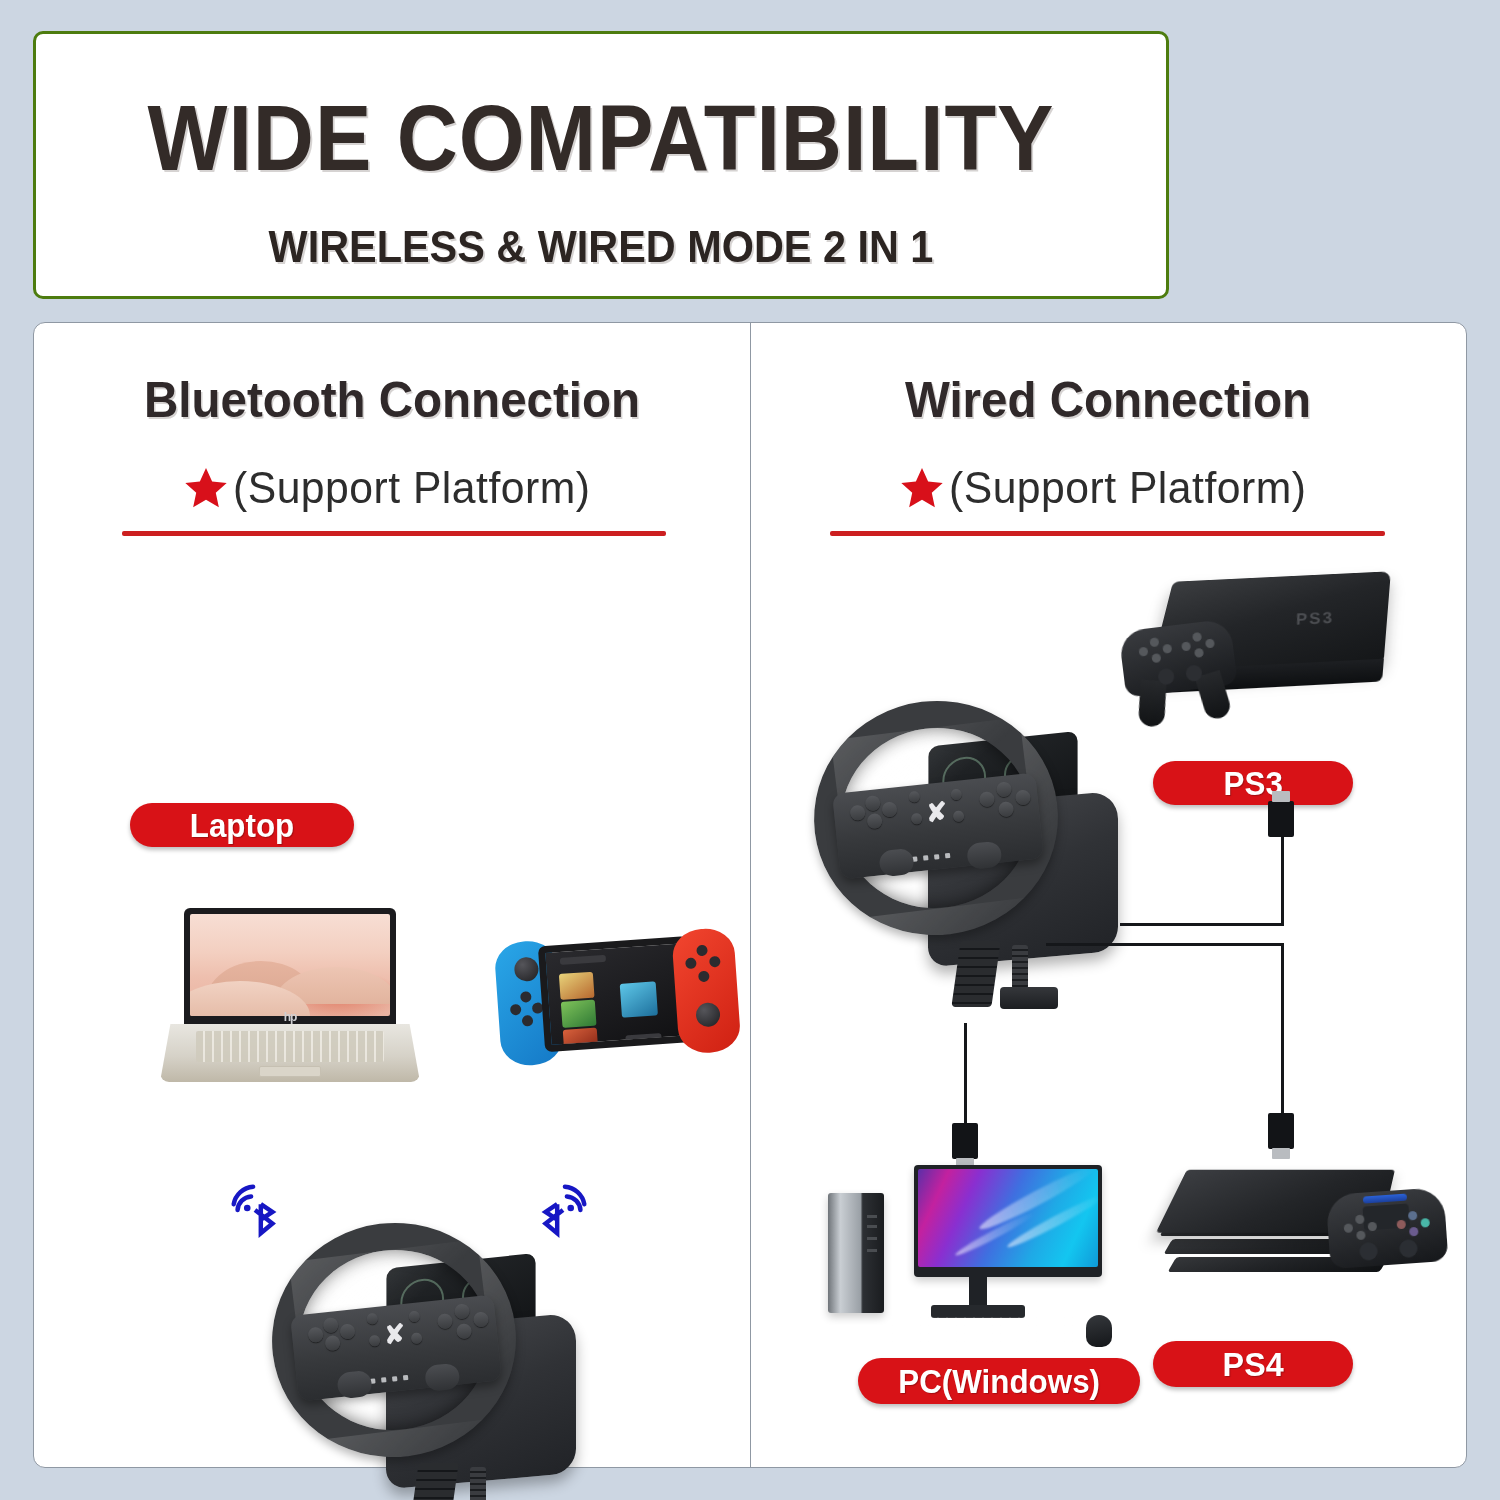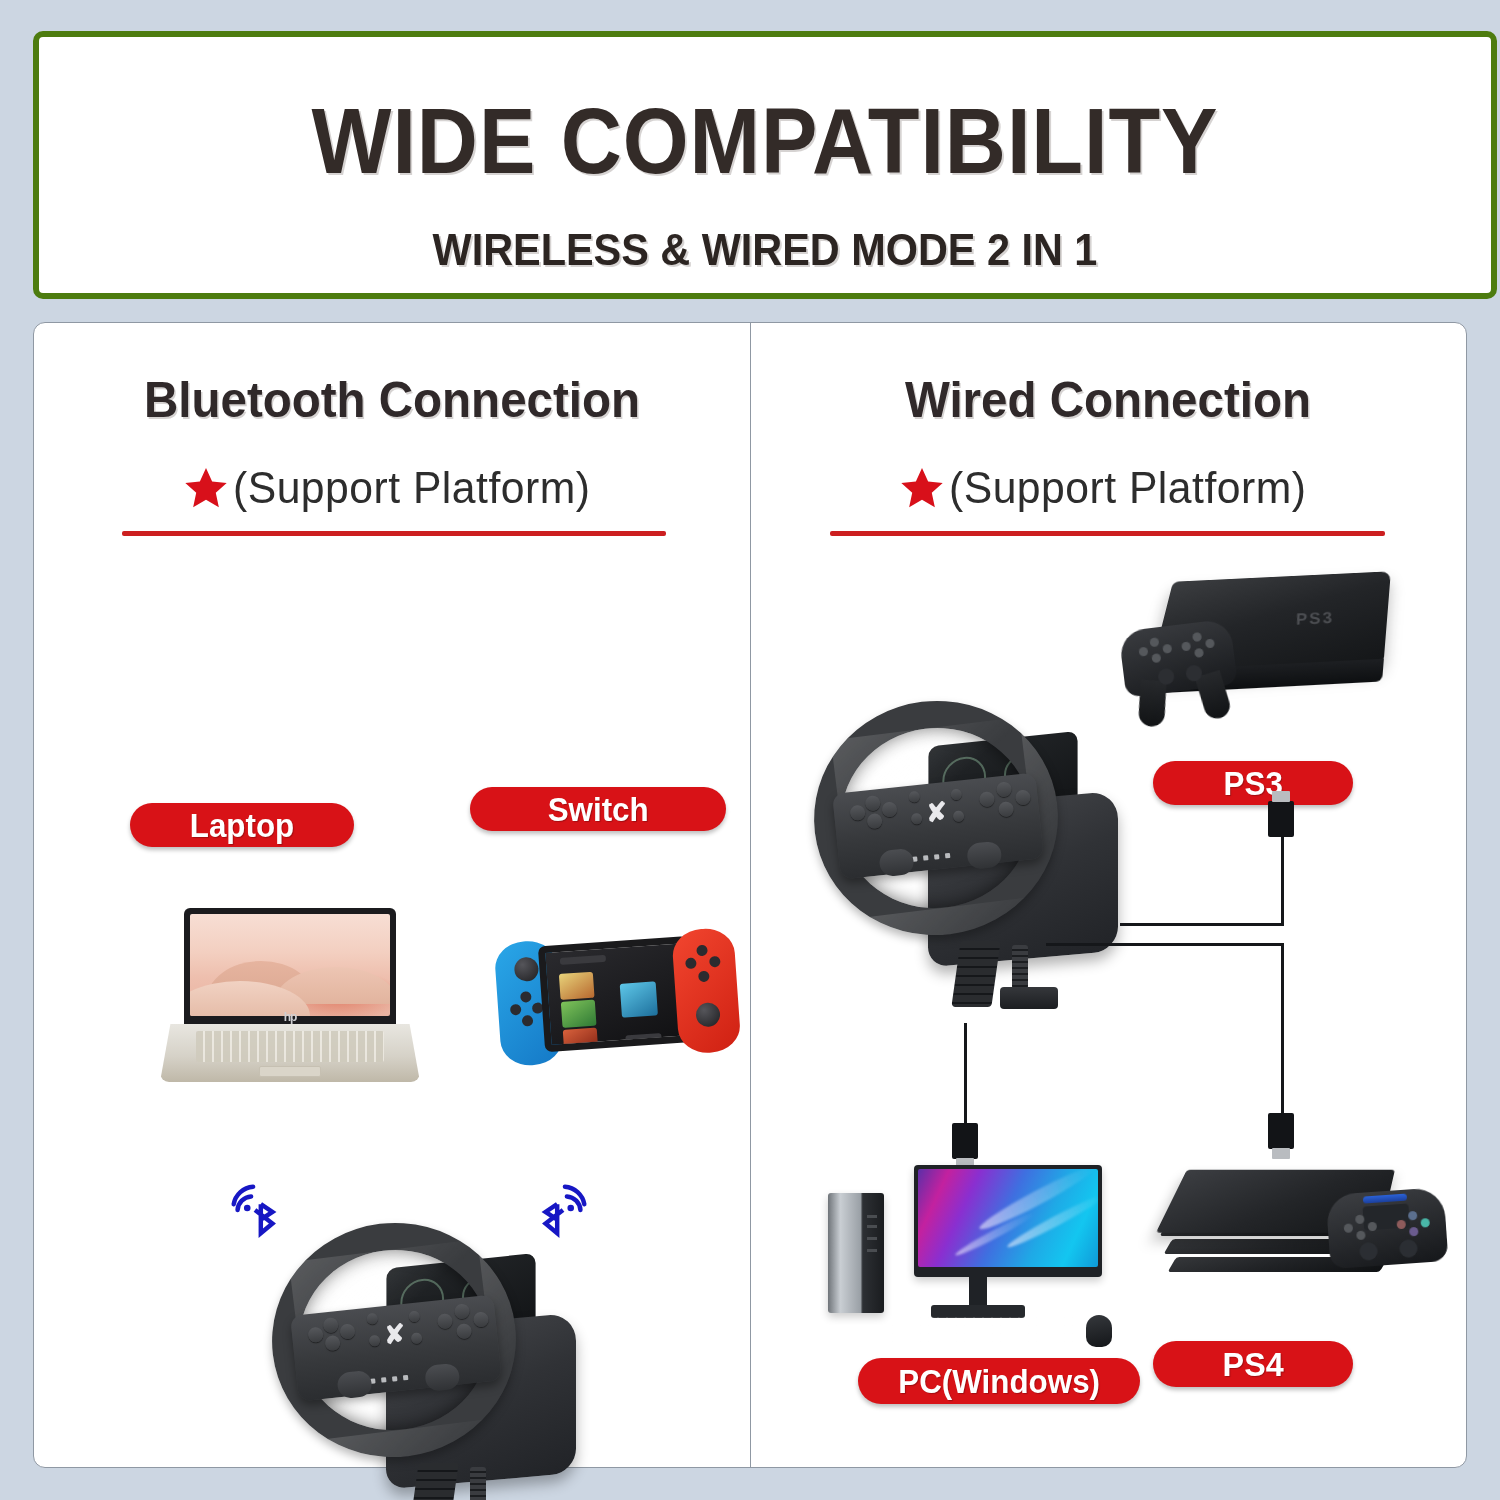--- a/index.html
+++ b/index.html
@@ -7,22 +7,22 @@
   body{
     background:#ccd6e2;
     font-family:"Liberation Sans", sans-serif;
     position:relative;
     overflow:hidden;
   }
   .page{ position:absolute; inset:0; }
 
   
   .header-panel{
-    position:absolute; left:33px; top:31px; width:1464px; height:268px;
-    background:#fff; border:6px solid #4d7c0f; border-radius:10px;
+    position:absolute; left:33px; top:31px; width:1136px; height:268px;
+    background:#fff; border:3px solid #4d7c0f; border-radius:10px;
   }
   .title{
     position:absolute; left:0; right:0; top:58px;
     text-align:center;
     font-family:"Liberation Sans Narrow","Liberation Sans",sans-serif;
     font-weight:bold; font-size:92px; line-height:1;
     letter-spacing:1px;
     color:#332b28; transform:scaleX(.92); transform-origin:center;
     text-shadow:2px 2px 0 rgba(120,110,105,.30);
     white-space:nowrap;
@@ -364,23 +364,20 @@
             <div class="joy-btn" style="left:12px; top:28px;"></div>
             <div class="joy-btn" style="left:36px; top:28px;"></div>
             <div class="joy-btn" style="left:24px; top:16px;"></div>
             <div class="joy-btn" style="left:24px; top:42px;"></div>
           </div>
         </div>
       </div>
 
       <div class="pill" style="left:96px; top:464px; width:224px; height:44px;margin-top:16px;">
         <span style="font-size:33px;">Laptop</span>
-      </div>
-      <div class="pill" style="left:436px; top:464px; width:256px; height:44px;">
-        <span style="font-size:33px;">Switch</span>
       </div>
 
       <div class="bt" style="left:190px; top:856px; width:62px; height:62px;">
         <svg viewBox="0 0 64 64" width="62" height="62">
           <g fill="none" stroke="currentColor" stroke-width="4.6" stroke-linecap="round">
             <path d="M10 26 A22 22 0 0 1 30 8"></path>
             <path d="M14 32 A15 15 0 0 1 28 18"></path>
           </g>
           <circle cx="24" cy="30" r="3.4" fill="currentColor"></circle>
           <g fill="none" stroke="currentColor" stroke-width="4.6" stroke-linejoin="miter">

